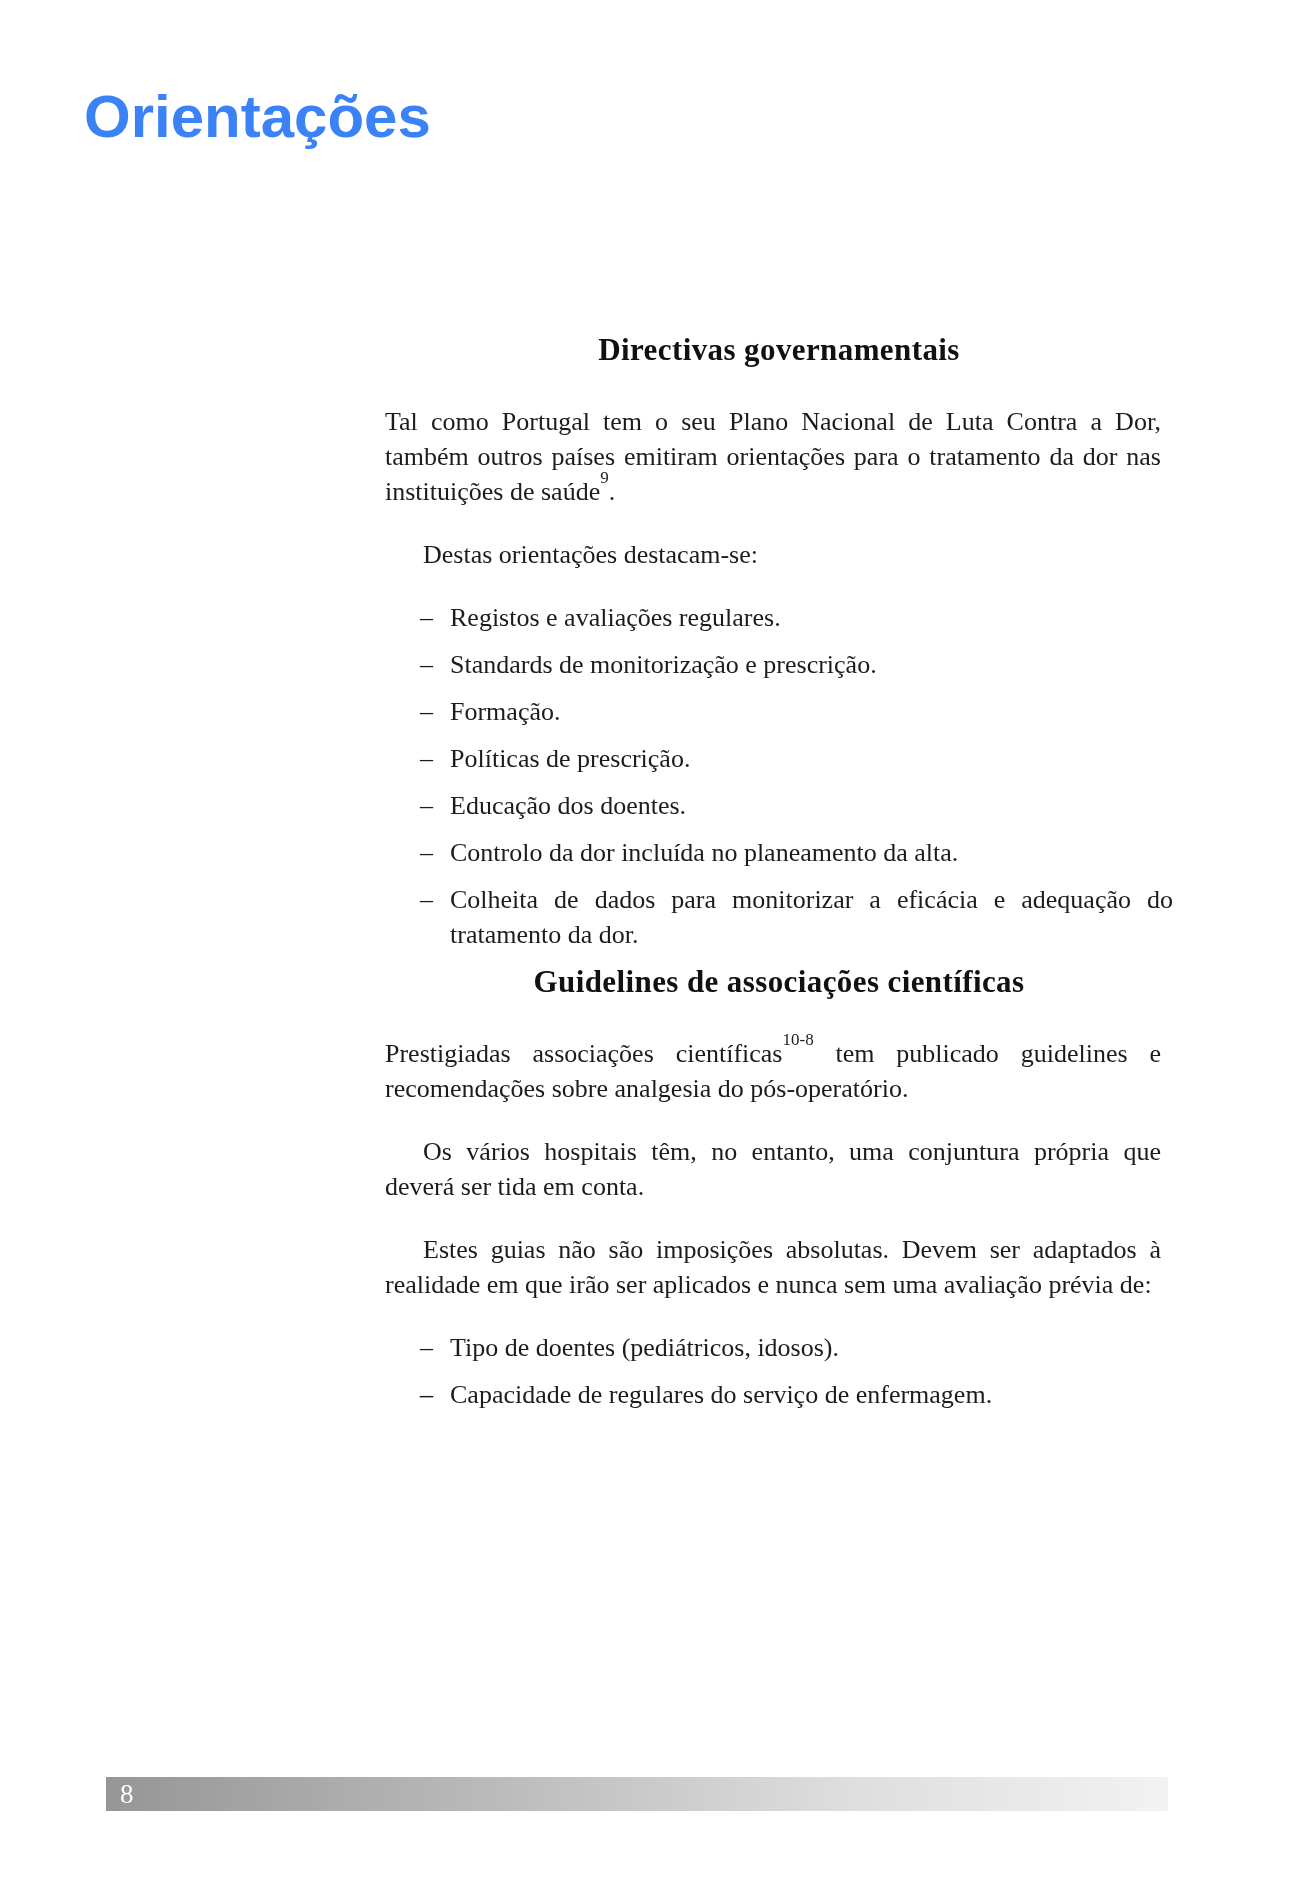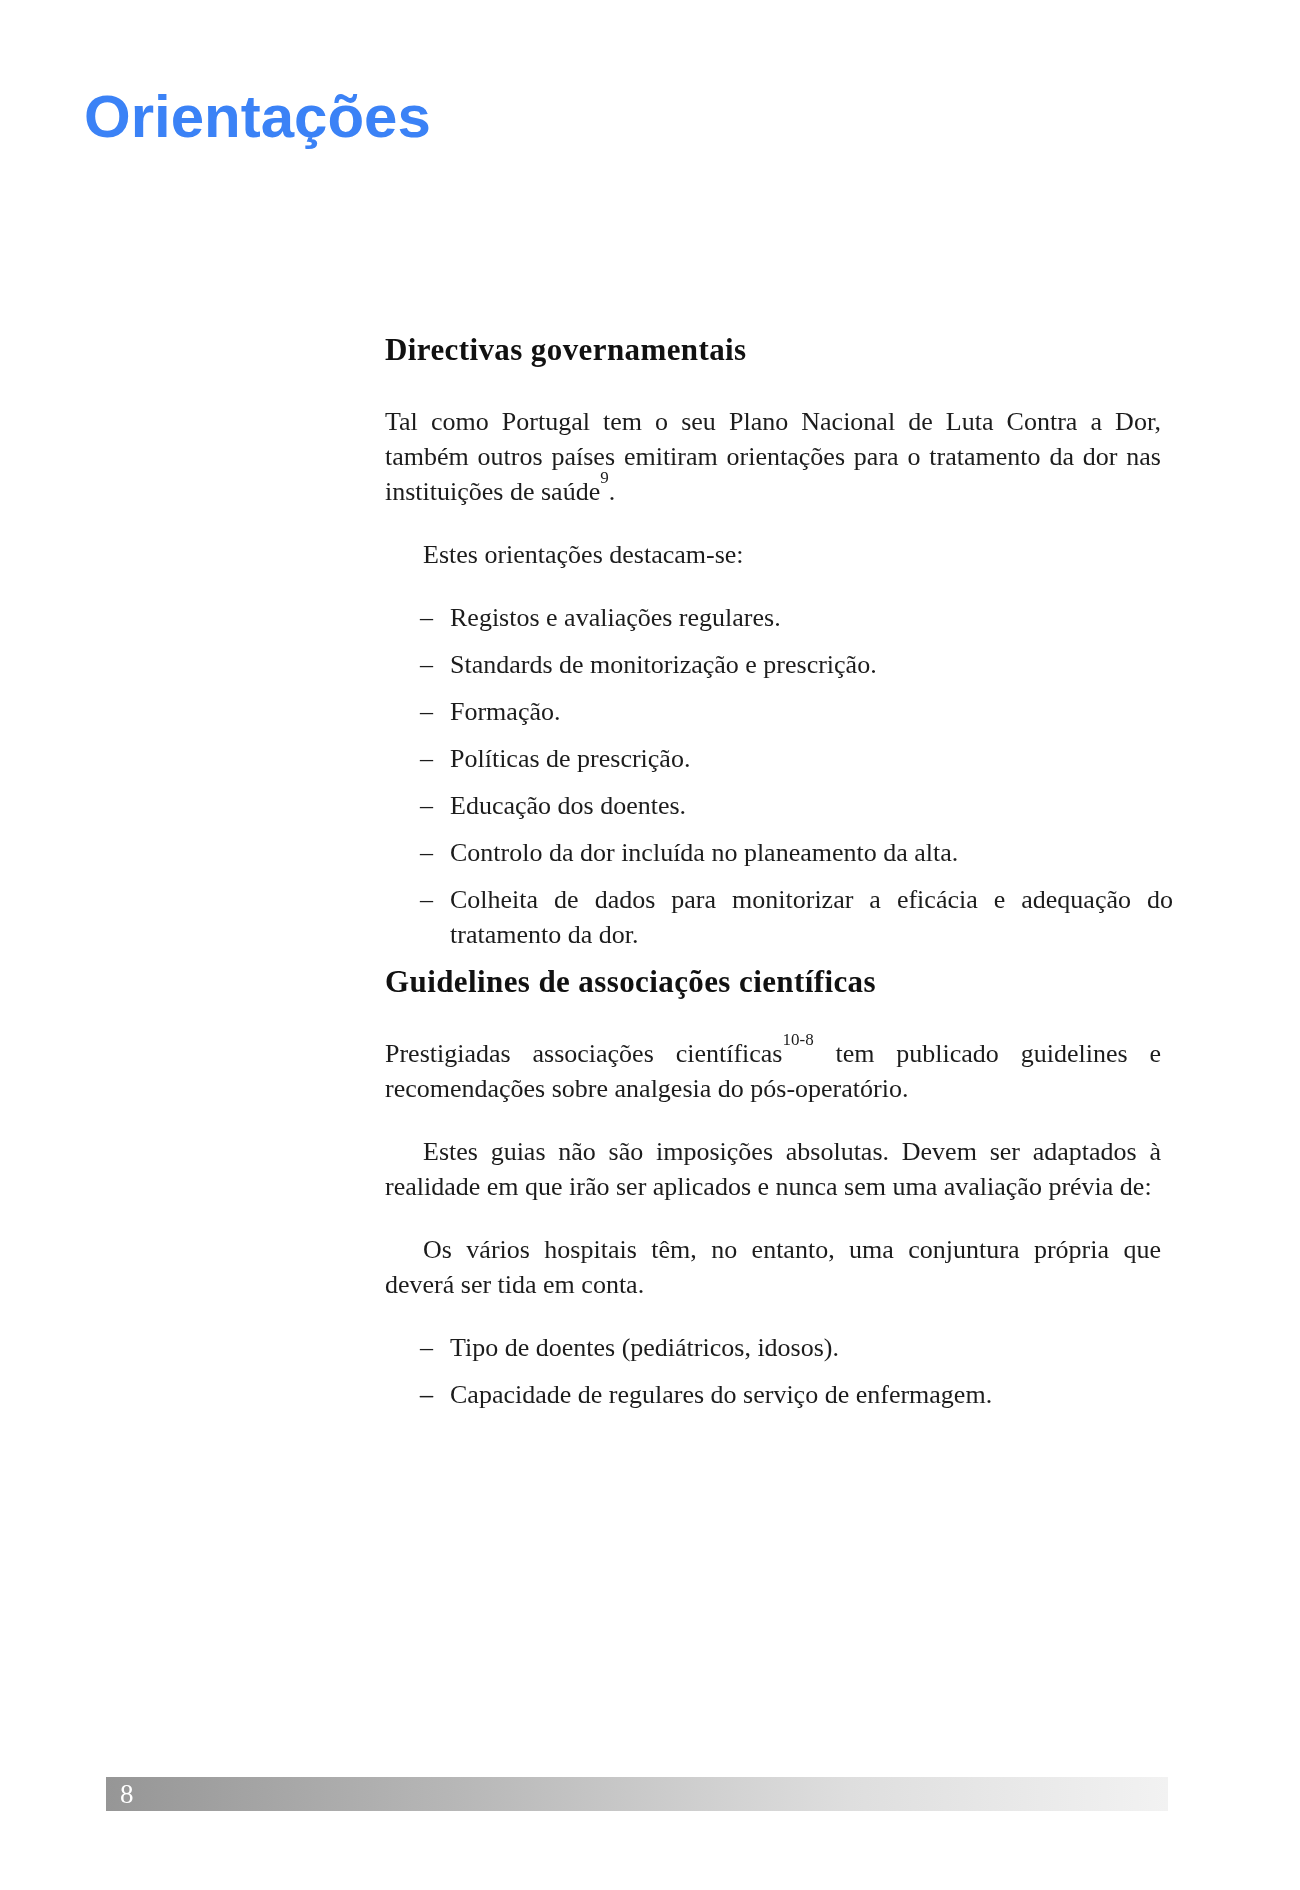--- a/index.html
+++ b/index.html
@@ -31,20 +31,21 @@
     width:788px;
   }
 
   .section-heading {
     font-family:"Liberation Serif", serif;
     font-weight:bold;
     font-size:31px;
     letter-spacing:0.4px;
     color:#111111;
     margin:0 0 36px 0;
+    text-align:center;
   }
   .section-heading.second {
   }
 
   p.body {
     font-size:26px;
     line-height:35px;
     text-align:justify;
     margin:0 12px 28px 0;
   }
@@ -91,39 +92,39 @@
 <body>
 
 <div class="page-title">Orientações</div>
 
 <div class="content">
 
   <h2 class="section-heading">Directivas governamentais</h2>
 
   <p class="body"><span>Tal como Portugal tem o seu Plano Nacional de Luta Contra a Dor, também outros países emitiram orientações para o tratamento da dor nas instituições de saúde</span><sup class="ref">9</sup><span>.</span></p>
 
-  <p class="body indent">Estes orientações destacam-se:</p>
+  <p class="body indent">Destas orientações destacam-se:</p>
 
   <div class="list">
     <div class="list-item"><span class="dash">–</span><span>Registos e avaliações regulares.</span></div>
     <div class="list-item"><span class="dash">–</span><span>Standards de monitorização e prescrição.</span></div>
     <div class="list-item"><span class="dash">–</span><span>Formação.</span></div>
     <div class="list-item"><span class="dash">–</span><span>Políticas de prescrição.</span></div>
     <div class="list-item"><span class="dash">–</span><span>Educação dos doentes.</span></div>
     <div class="list-item"><span class="dash">–</span><span>Controlo da dor incluída no planeamento da alta.</span></div>
     <div class="list-item"><span class="dash">–</span><span>Colheita de dados para monitorizar a eficácia e adequação do tratamento da dor.</span></div>
   </div>
 
   <h2 class="section-heading second">Guidelines de associações científicas</h2>
 
   <p class="body"><span>Prestigiadas associações científicas</span><sup class="ref">10-8</sup><span> tem publicado guidelines e recomendações sobre analgesia do pós-operatório.</span></p>
 
+  <p class="body indent">Os vários hospitais têm, no entanto, uma conjuntura própria que deverá ser tida em conta.</p>
+
   <p class="body indent">Estes guias não são imposições absolutas. Devem ser adaptados à realidade em que irão ser aplicados e nunca sem uma avaliação prévia de:</p>
-
-  <p class="body indent">Os vários hospitais têm, no entanto, uma conjuntura própria que deverá ser tida em conta.</p>
 
   <div class="list">
     <div class="list-item"><span class="dash">–</span><span>Tipo de doentes (pediátricos, idosos).</span></div>
     <div class="list-item"><span class="dash">–</span></div>
     <div class="list-item"><span class="dash">–</span><span>Capacidade de regulares do serviço de enfermagem.</span></div>
   </div>
 
 </div>
 
 <div class="footer-bar">

